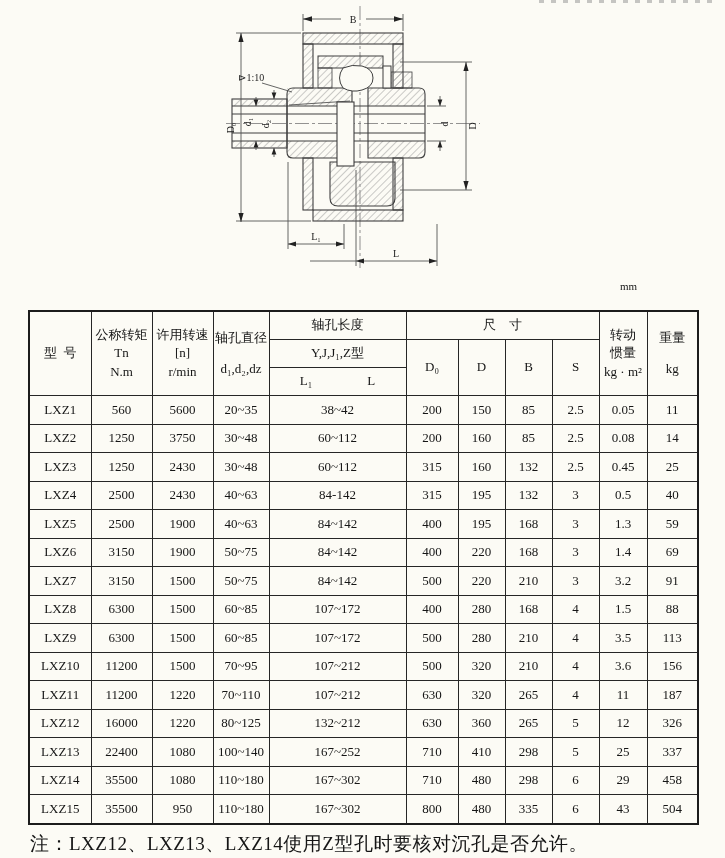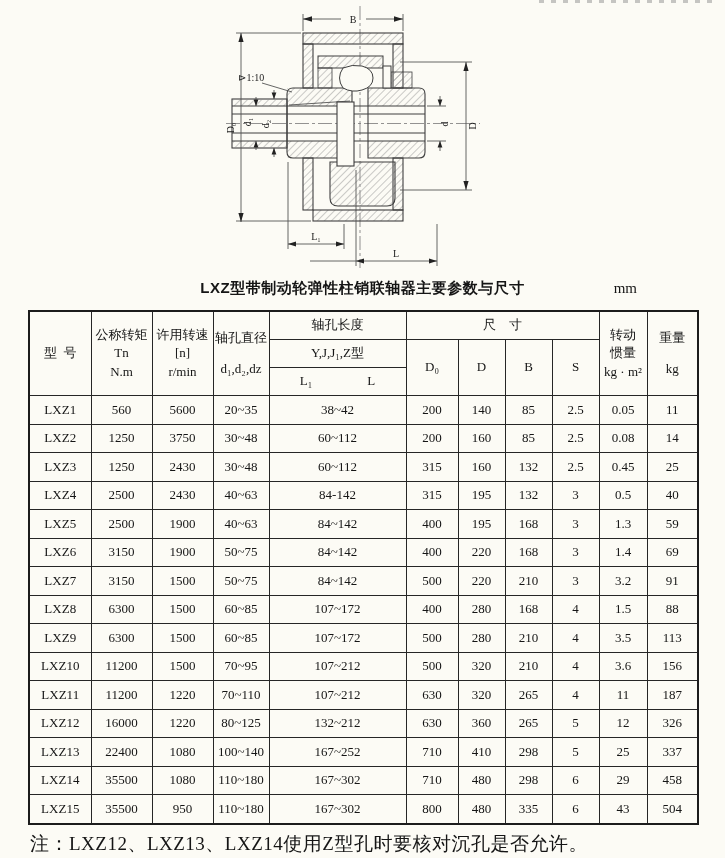--- a/index.html
+++ b/index.html
@@ -8,21 +8,21 @@
         font-family:"Liberation Serif",serif;color:#151515;overflow:hidden;}
   
   .remnant{position:absolute;top:0;right:8px;width:178px;height:3px;opacity:.5;
            background:repeating-linear-gradient(90deg,#8f8f8f 0 5px,transparent 5px 12px);}
   
   .dwg{position:absolute;top:0;left:0;}
   .dwg text{font-family:"Liberation Serif",serif;font-size:10px;fill:#222;}
   
   .title-row{position:absolute;top:279px;left:28px;width:669px;text-align:center;}
   .title{font-family:"Liberation Sans",sans-serif;font-weight:600;font-size:15px;letter-spacing:.5px;}
-  .unit{position:absolute;right:60px;top:1px;font-size:15px;font-family:"Liberation Serif",serif;font-weight:400;}
+  .unit{position:absolute;right:60px;top:1px;font-size:11px;font-family:"Liberation Serif",serif;font-weight:400;}
   
   table.spec{position:absolute;top:310px;left:28px;width:669px;border-collapse:collapse;
              table-layout:fixed;font-size:13px;border:2px solid #1c1c1c;}
   .spec th,.spec td{border:1px solid #262626;font-weight:normal;text-align:center;
                     vertical-align:middle;padding:0;line-height:1.4;}
   .spec thead th{height:27px;}
   .spec tbody td{height:27.5px;}
   .pre{white-space:pre;}
   .gap-top{margin-top:13px;}
   .tight{line-height:1.3;margin-top:21px;}
@@ -150,21 +150,20 @@
       <polygon points="356,261 364,258.6 364,263.4" stroke="none"></polygon>
       <polygon points="437,261 429,258.6 429,263.4" stroke="none"></polygon>
       <text x="396" y="257" text-anchor="middle" stroke="none">L</text>
 
       <line x1="262" y1="83" x2="292" y2="92"></line>
       <text x="238" y="81" stroke="none">⊳1:10</text>
     </g>
   </svg>
 
   <div class="title-row">
-    <span class="title">LXZ型带制动轮弹性柱销联轴器主要参数与尺寸</span>
     <span class="unit">mm</span>
   </div>
 
   <table class="spec">
     <colgroup>
       <col style="width:62px">
         <col style="width:61px">
         <col style="width:61px">
         <col style="width:56px">
       <col style="width:137px">
@@ -220,21 +219,21 @@
       </tr>
     </thead>
     <tbody>
         <tr>
           <td>LXZ1</td>
           <td>560</td>
           <td>5600</td>
           <td>20~35</td>
           <td>38~42</td>
           <td>200</td>
-          <td>140</td>
+          <td>150</td>
           <td>85</td>
           <td>2.5</td>
           <td>0.05</td>
           <td>11</td>
         </tr>
         <tr>
           <td>LXZ2</td>
           <td>1250</td>
           <td>3750</td>
           <td>30~48</td>

